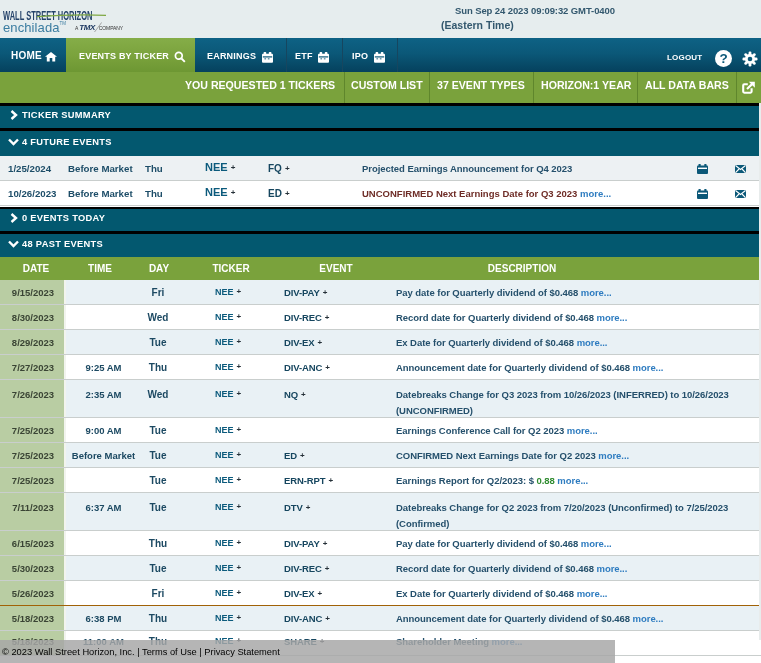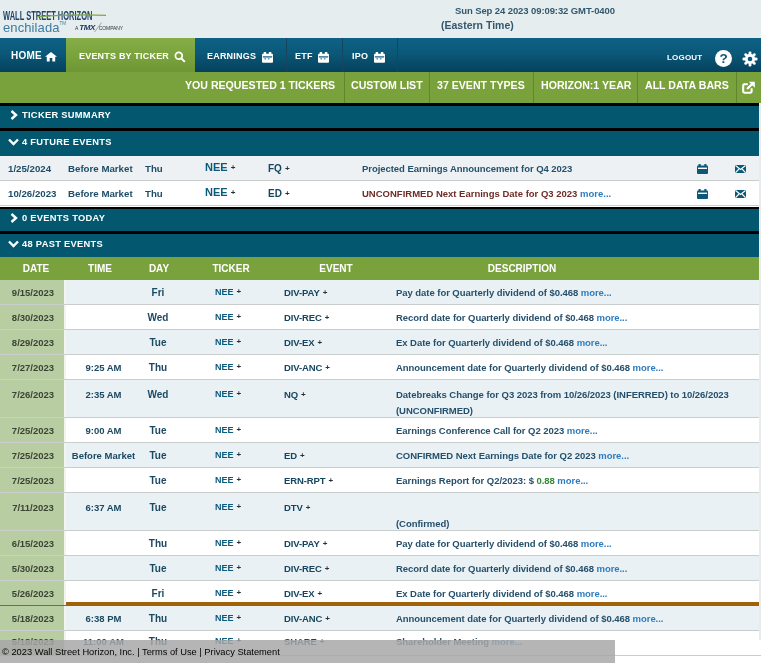--- a/index.html
+++ b/index.html
@@ -275,39 +275,40 @@
   <span class="cell evt95" style="left:284px;top:6px;">ERN-RPT<span class="plus">+</span></span>
   <span class="cell desc" style="left:396px;top:6px;">Earnings Report for Q2/2023: $ <span class="glink">0.88</span> <span class="mlink">more...</span></span>
 </div>
 <div class="row" style="top:493px;height:38px;background:#e9f1f5;border-bottom:1px solid #c9cecd;box-sizing:border-box;">
   <div class="datecol" style="top:0;height:37px;"></div>
   <span class="datetxt" style="left:0;top:8px;">7/11/2023</span>
   <span class="cell navy" style="left:68px;width:71px;text-align:center;top:8px;">6:37 AM</span>
   <span class="cell day" style="left:135px;width:46px;text-align:center;top:8px;">Tue</span>
   <span class="cell tick" style="left:215px;top:8px;">NEE<span class="plus">+</span></span>
   <span class="cell evt95" style="left:284px;top:8px;">DTV<span class="plus">+</span></span>
+  <span class="cell desc" style="left:396px;top:8px;">Datebreaks Change for Q2 2023 from 7/20/2023 (Unconfirmed) to 7/25/2023</span>
   <span class="cell desc" style="left:396px;top:24px;">(Confirmed)</span>
 </div>
 <div class="row" style="top:531px;height:25px;background:#ffffff;border-bottom:1px solid #c9cecd;box-sizing:border-box;">
   <div class="datecol" style="top:0;height:24px;"></div>
   <span class="datetxt" style="left:0;top:6px;">6/15/2023</span>
   <span class="cell day" style="left:135px;width:46px;text-align:center;top:6px;">Thu</span>
   <span class="cell tick" style="left:215px;top:6px;">NEE<span class="plus">+</span></span>
   <span class="cell evt95" style="left:284px;top:6px;">DIV-PAY<span class="plus">+</span></span>
   <span class="cell desc" style="left:396px;top:6px;">Pay date for Quarterly dividend of $0.468 <span class="mlink">more...</span></span>
 </div>
 <div class="row" style="top:556px;height:25px;background:#e9f1f5;border-bottom:1px solid #c9cecd;box-sizing:border-box;">
   <div class="datecol" style="top:0;height:24px;"></div>
   <span class="datetxt" style="left:0;top:6px;">5/30/2023</span>
   <span class="cell day" style="left:135px;width:46px;text-align:center;top:6px;">Tue</span>
   <span class="cell tick" style="left:215px;top:6px;">NEE<span class="plus">+</span></span>
   <span class="cell evt95" style="left:284px;top:6px;">DIV-REC<span class="plus">+</span></span>
   <span class="cell desc" style="left:396px;top:6px;">Record date for Quarterly dividend of $0.468 <span class="mlink">more...</span></span>
 </div>
-<div class="row" style="top:581px;height:25px;background:#ffffff;border-bottom:4px solid #a16207;box-sizing:border-box;">
+<div class="row" style="top:581px;height:25px;background:#ffffff;border-bottom:1px solid #a16207;box-sizing:border-box;">
   <div class="datecol" style="top:0;height:24px;"></div>
   <span class="datetxt" style="left:0;top:6px;">5/26/2023</span>
   <span class="cell day" style="left:135px;width:46px;text-align:center;top:6px;">Fri</span>
   <span class="cell tick" style="left:215px;top:6px;">NEE<span class="plus">+</span></span>
   <span class="cell evt95" style="left:284px;top:6px;">DIV-EX<span class="plus">+</span></span>
   <span class="cell desc" style="left:396px;top:6px;">Ex Date for Quarterly dividend of $0.468 <span class="mlink">more...</span></span>
 </div>
 <div class="row" style="top:606px;height:25px;background:#e9f1f5;border-bottom:1px solid #c9cecd;box-sizing:border-box;">
   <div class="datecol" style="top:0;height:24px;"></div>
   <span class="datetxt" style="left:0;top:6px;">5/18/2023</span>

